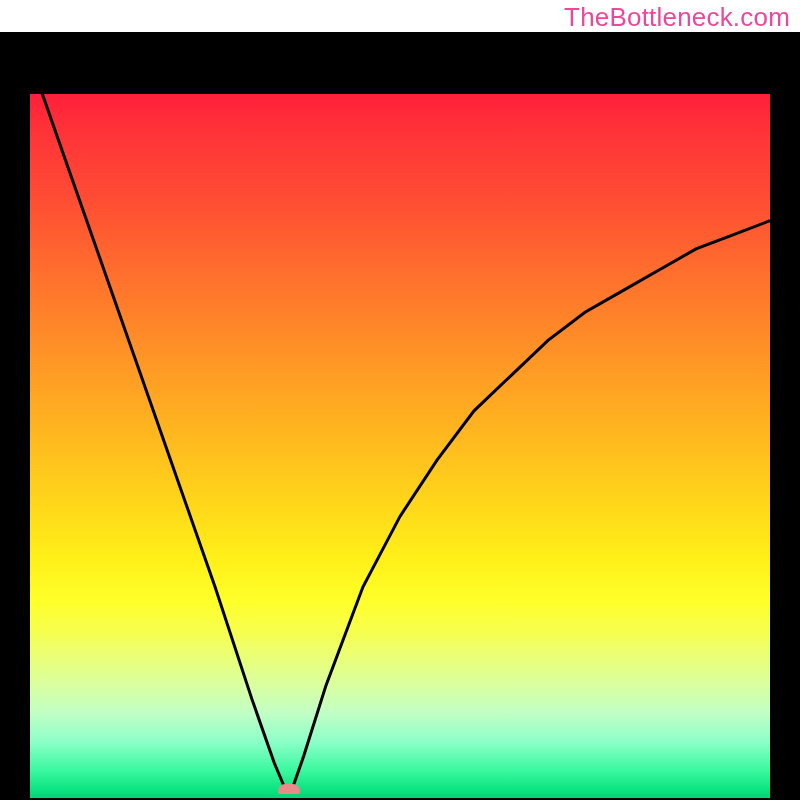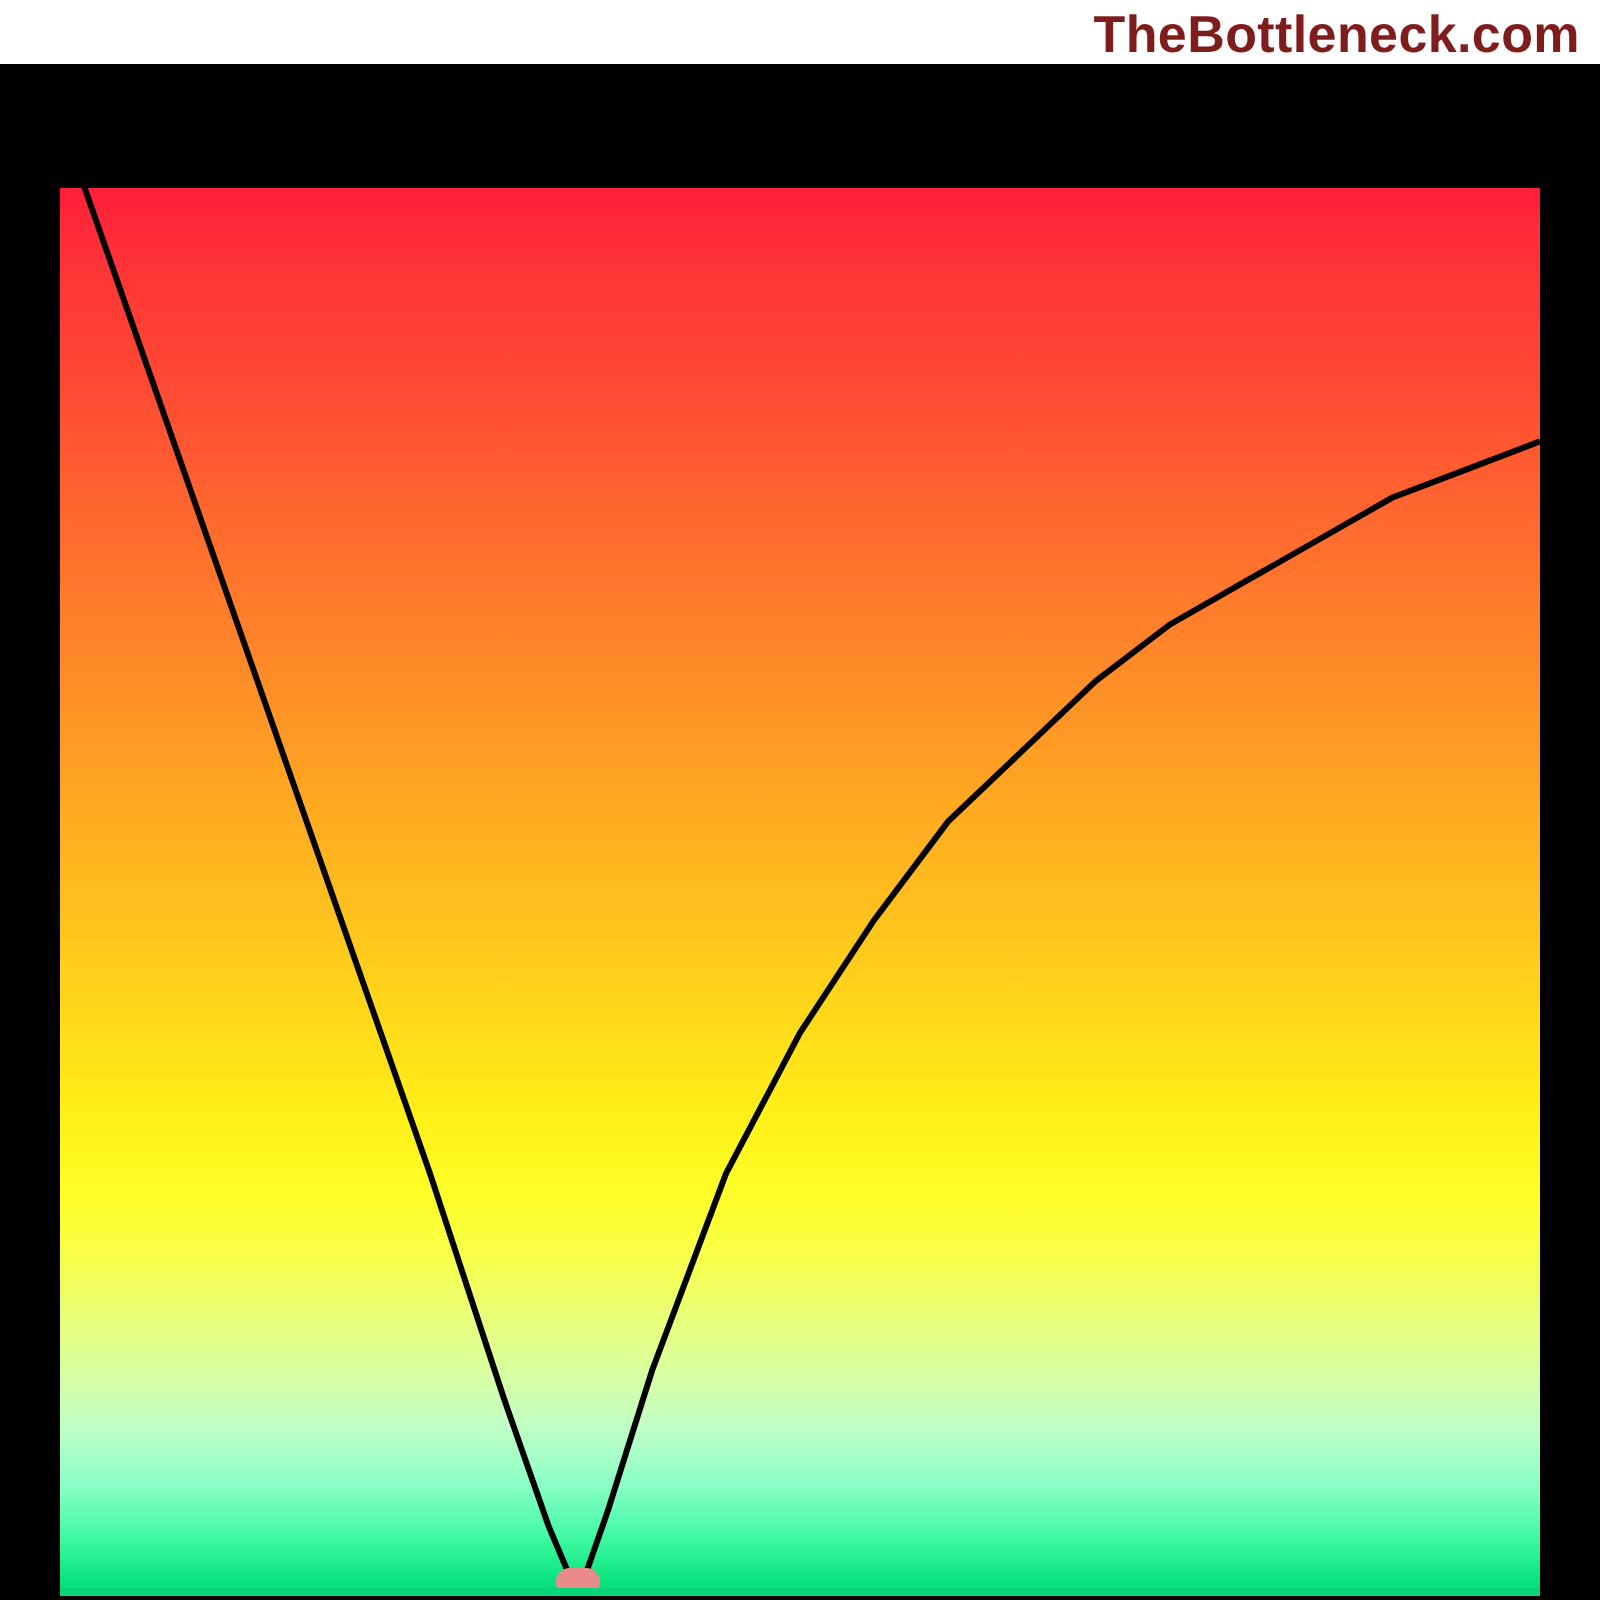--- a/index.html
+++ b/index.html
@@ -14,22 +14,22 @@
   .frame {
     position: relative;
     width: 800px;
     height: 800px;
   }
   .watermark {
     position: absolute;
     top: 2px;
     right: 10px;
     font-size: 26px;
-    font-weight: 700;
-    color: #7f1d1d;
+    font-weight: 400;
+    color: #ec4899;
     letter-spacing: 0.2px;
     z-index: 10;
   }
   .outer {
     position: absolute;
     left: 0;
     top: 32px;
     width: 800px;
     height: 768px;
     background: #000000;

